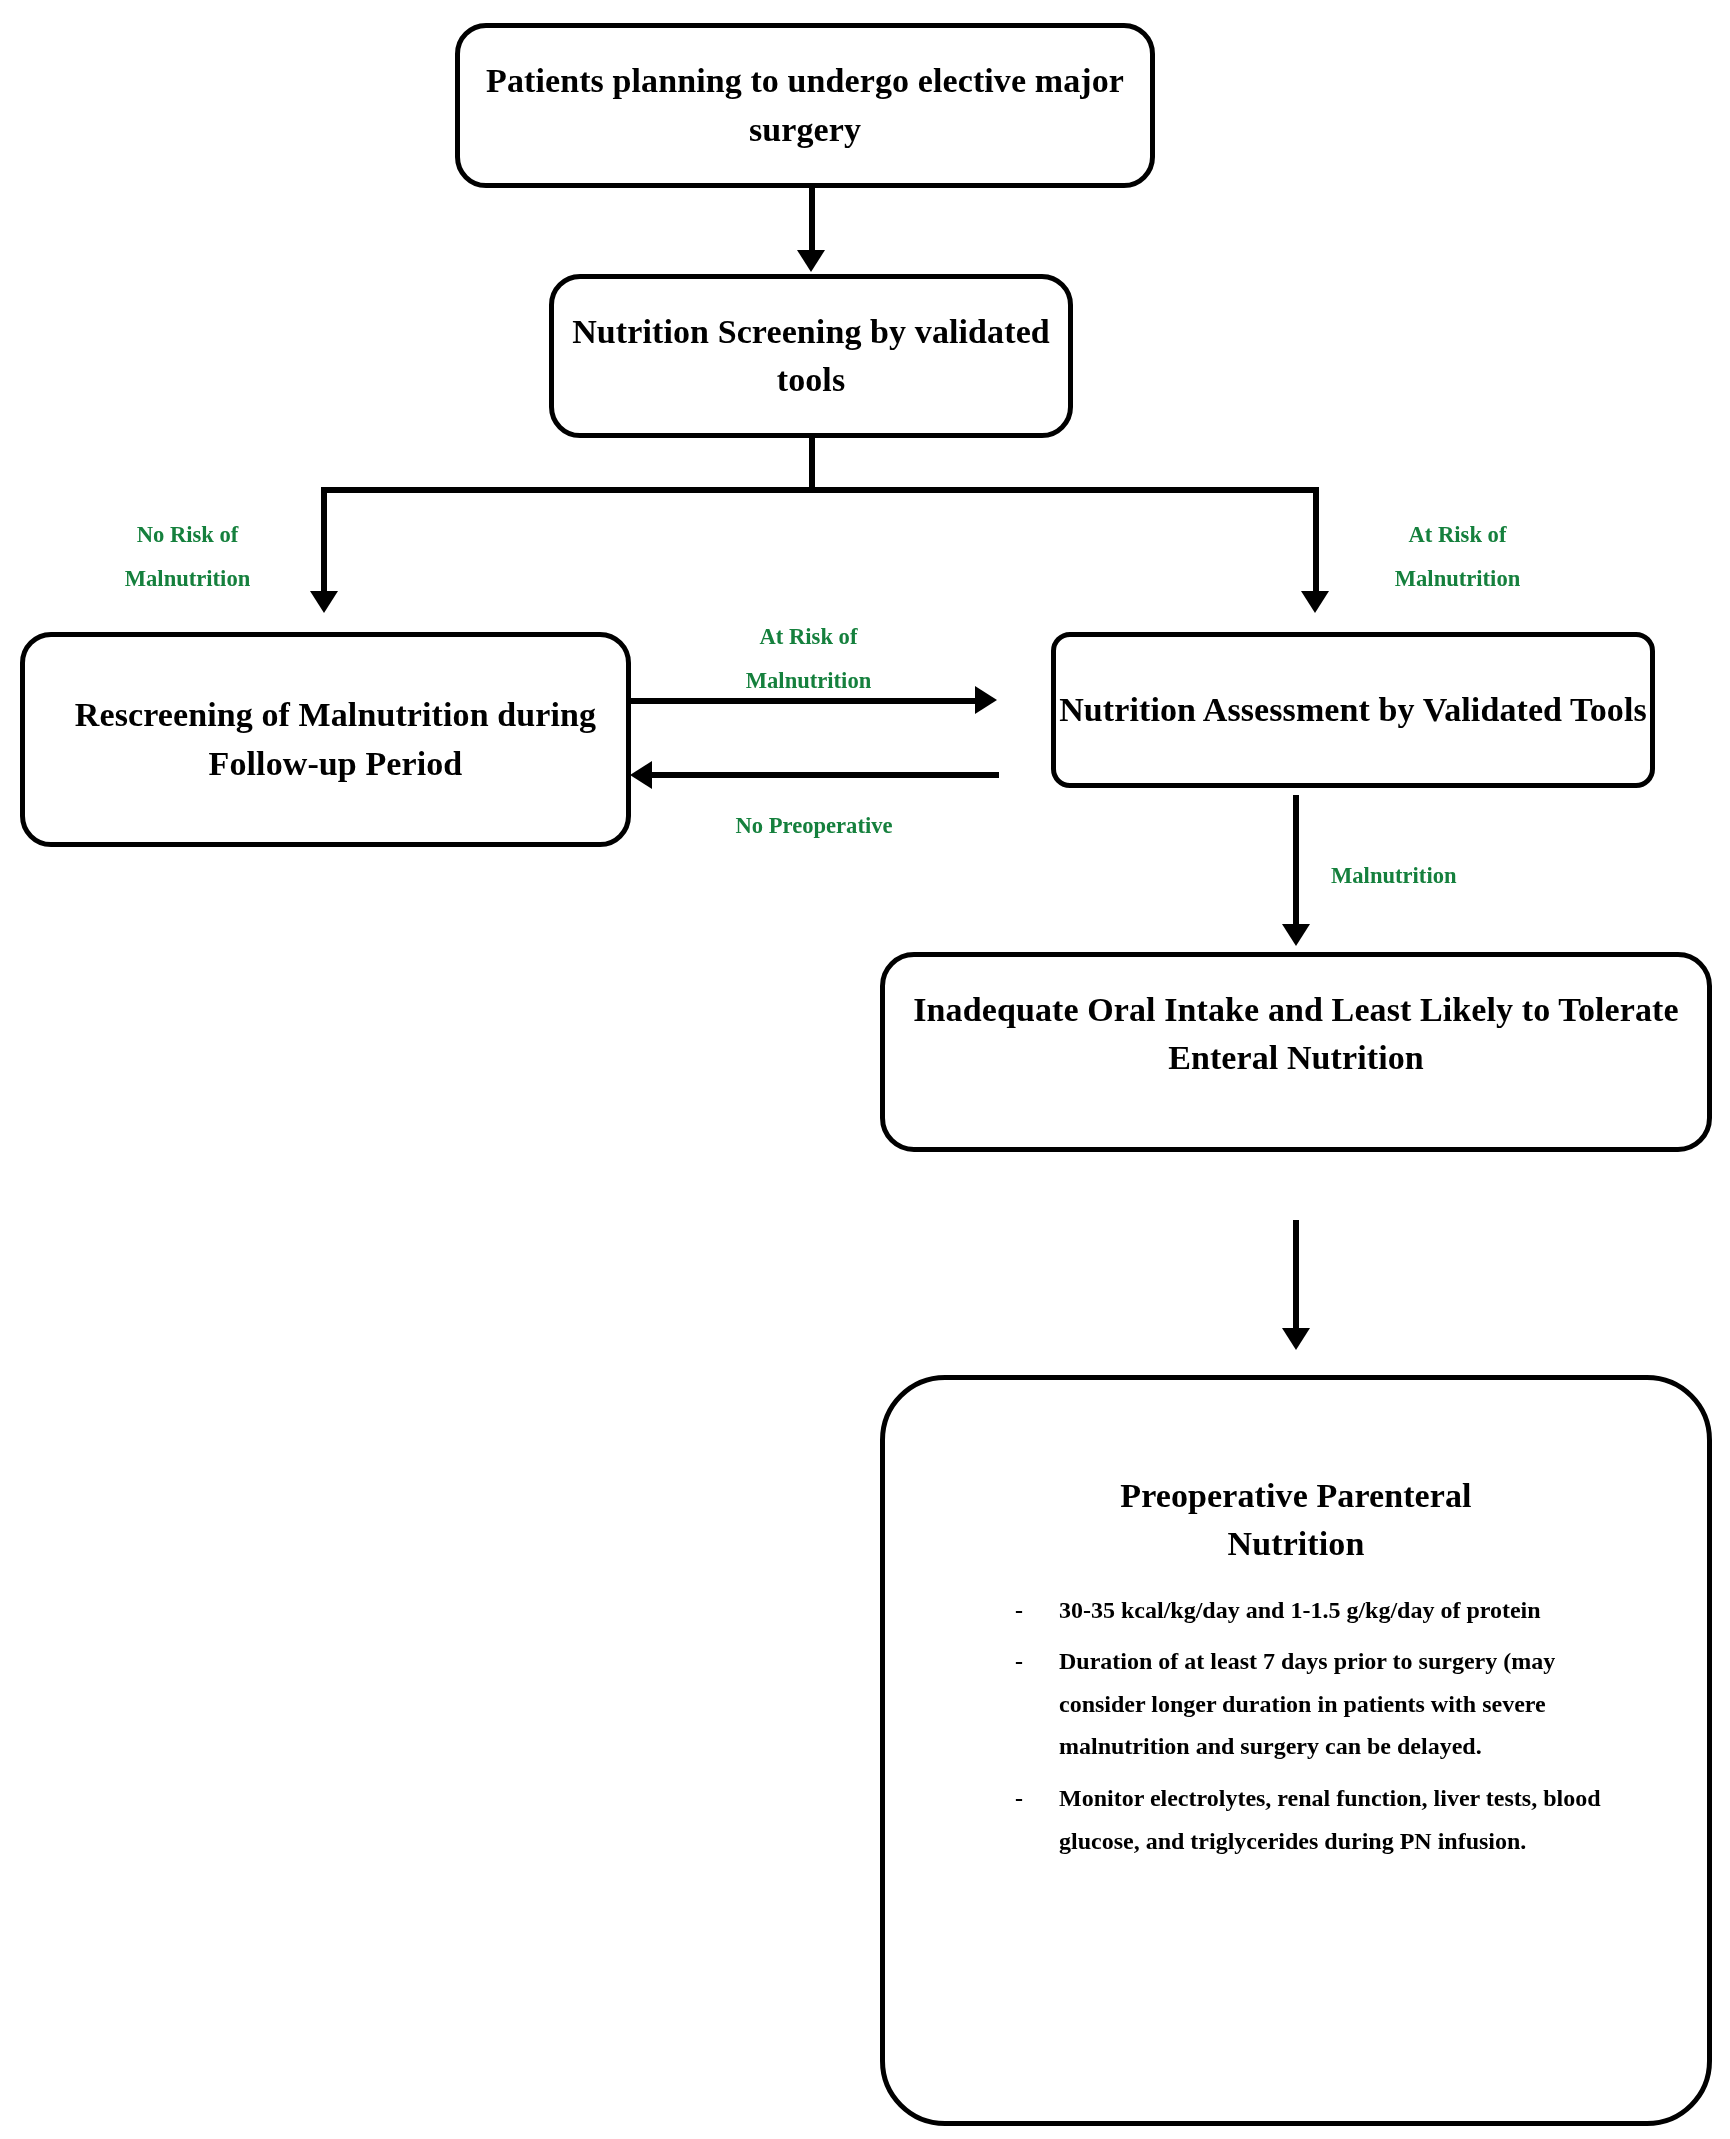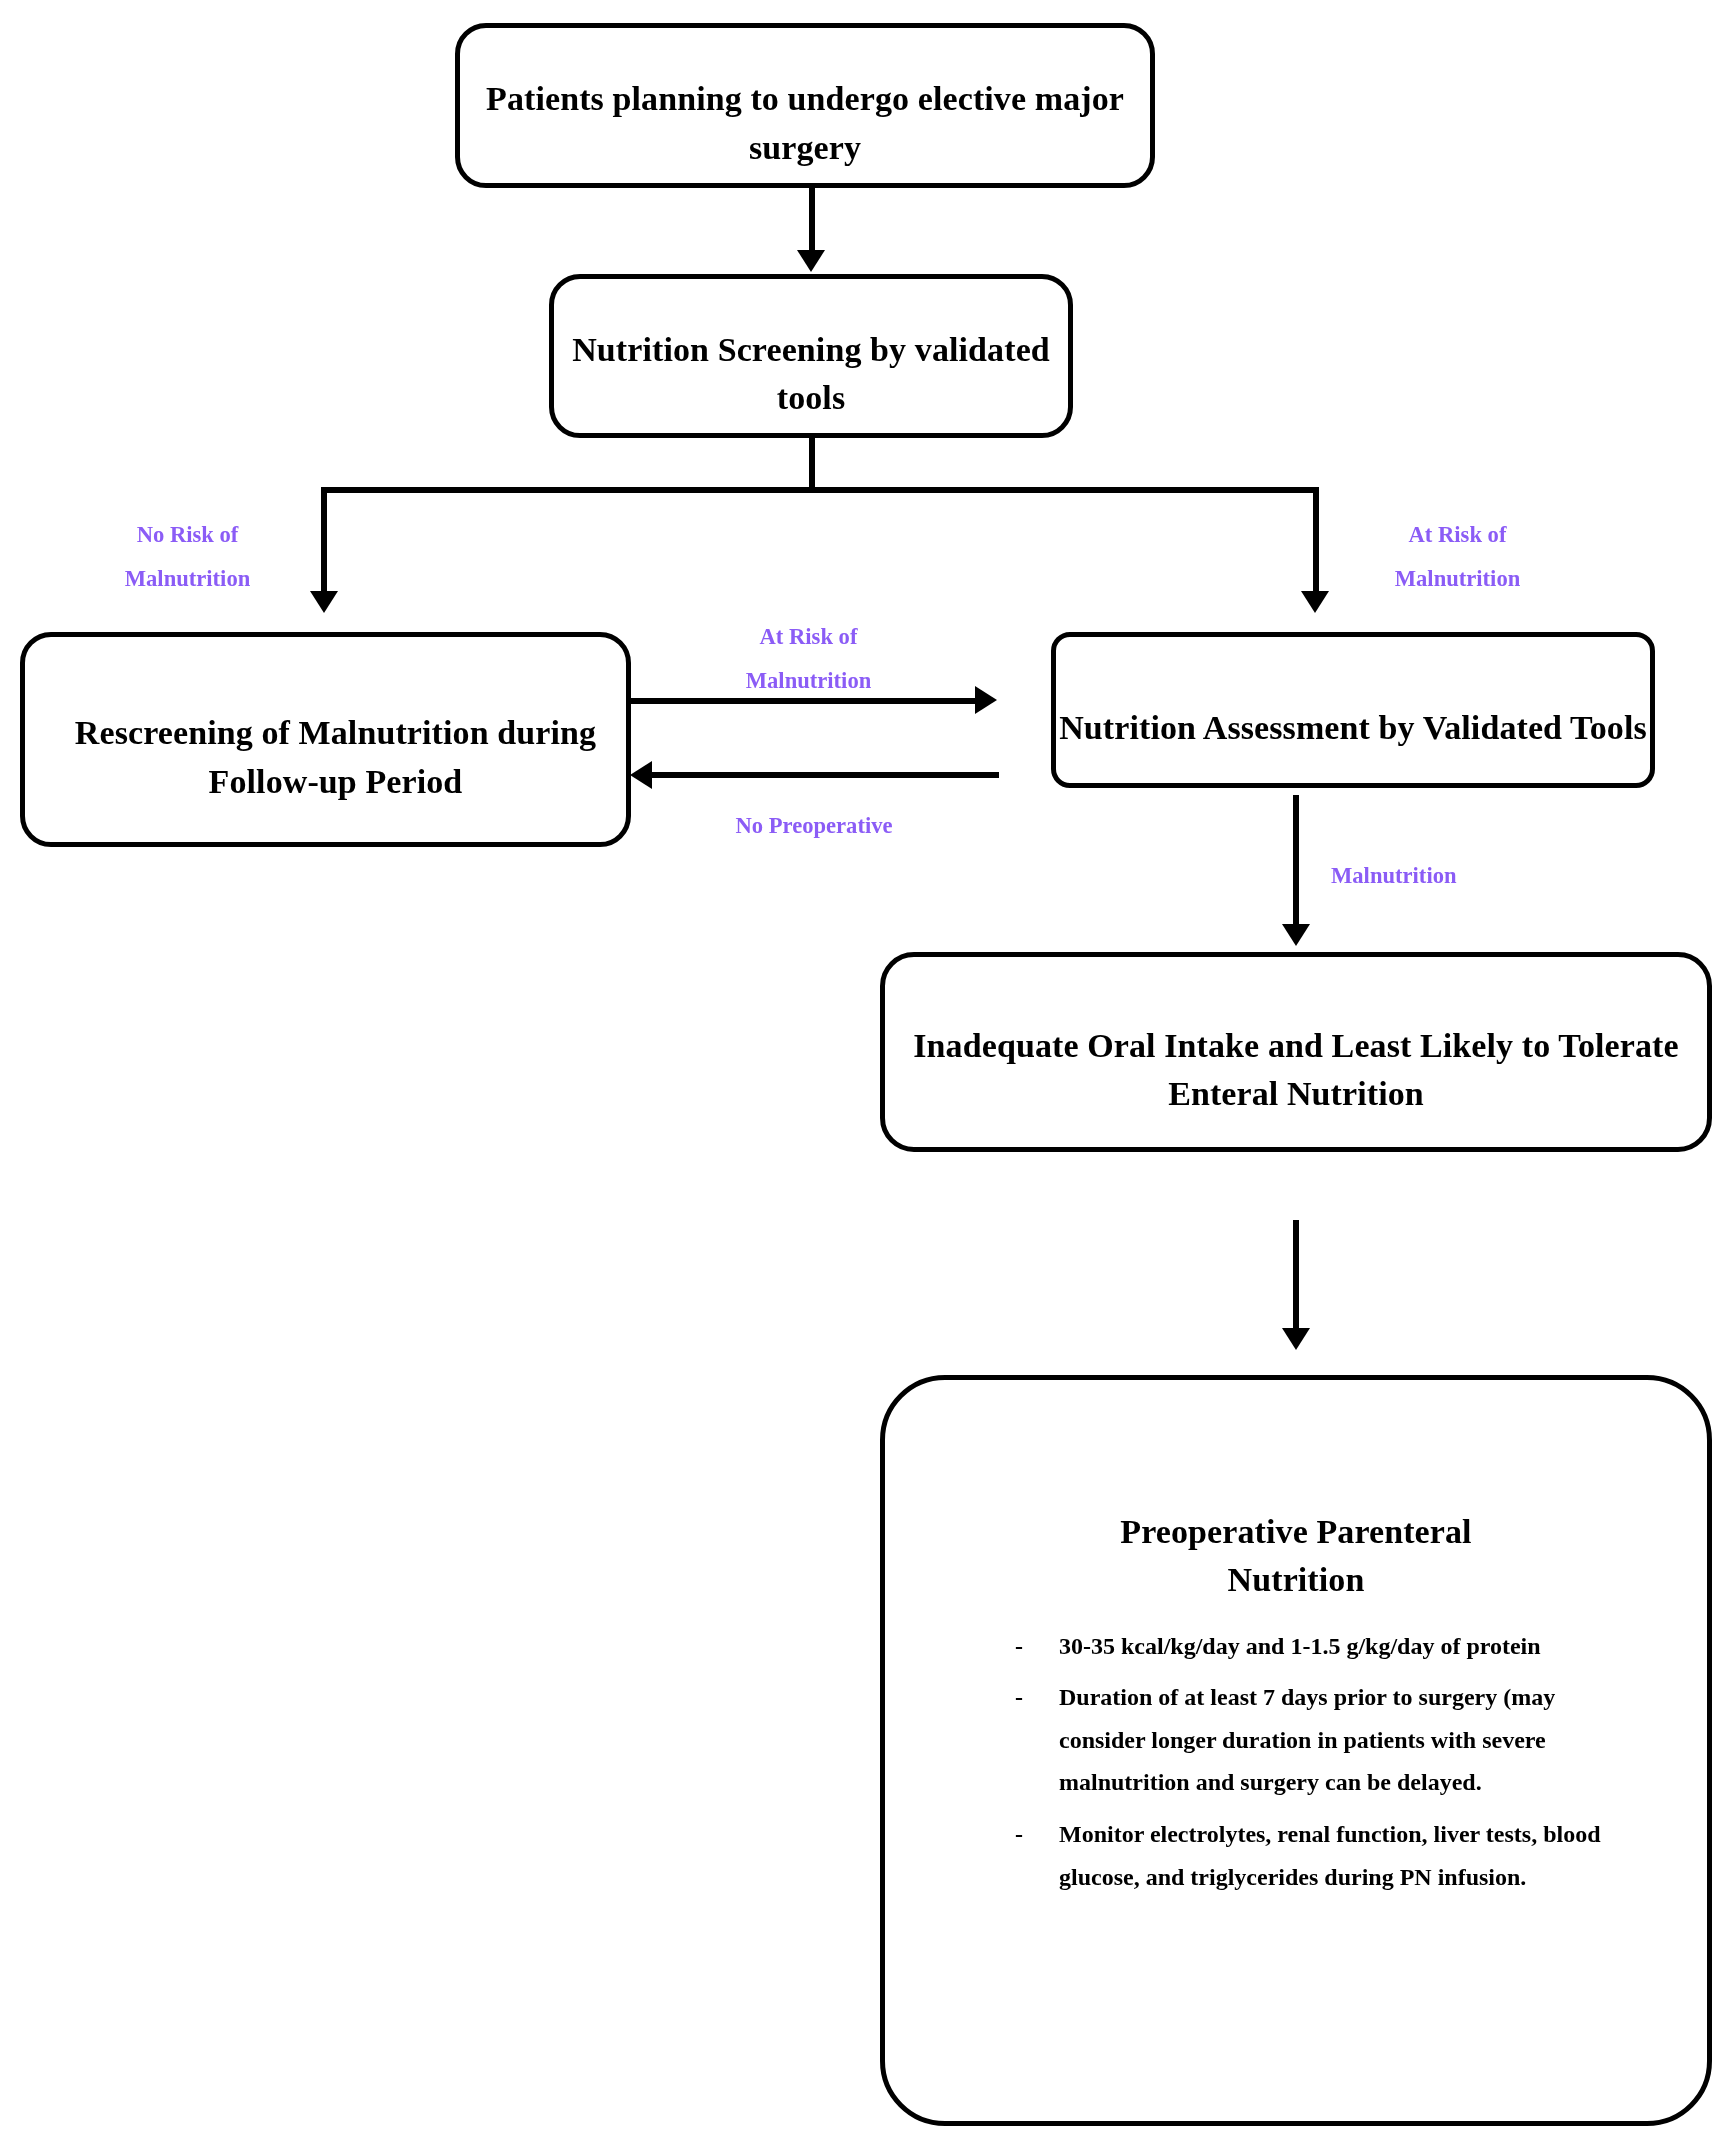--- a/index.html
+++ b/index.html
@@ -25,21 +25,20 @@
     display:flex;
     flex-direction:column;
     align-items:center;
     justify-content:center;
     text-align:center;
   }
   .box .ttl{
     font-weight:bold;
     line-height:1.42;
     letter-spacing:0.1px;
-    margin-top:36px;
   }
 
   #box-start{ left:455px;  top:23px;   width:700px; height:165px;  border-radius:31px; }
   #box-start .ttl{ font-size:34px; }
 
   #box-screening{ left:549px; top:274px; width:524px; height:164px; border-radius:31px; }
   #box-screening .ttl{ font-size:34px; }
 
   #box-rescreening{ left:20px;  top:632px; width:611px; height:215px; border-radius:31px;padding-left:20px; }
   #box-rescreening .ttl{ font-size:34px; }
@@ -109,21 +108,21 @@
   }
 
   
   .elabel{
     position:absolute;
     font-size:22.6px;
     font-weight:bold;
     line-height:1.95;
     white-space:pre-line;
     text-align:center;
-    color:#8b5cf6;
+    color:#15803d;
   }
 </style>
 </head>
 <body>
 
 <div id="canvas">
 
   <div class="box" id="box-start">
     <div class="ttl">Patients planning to undergo elective major surgery</div>
   </div>

